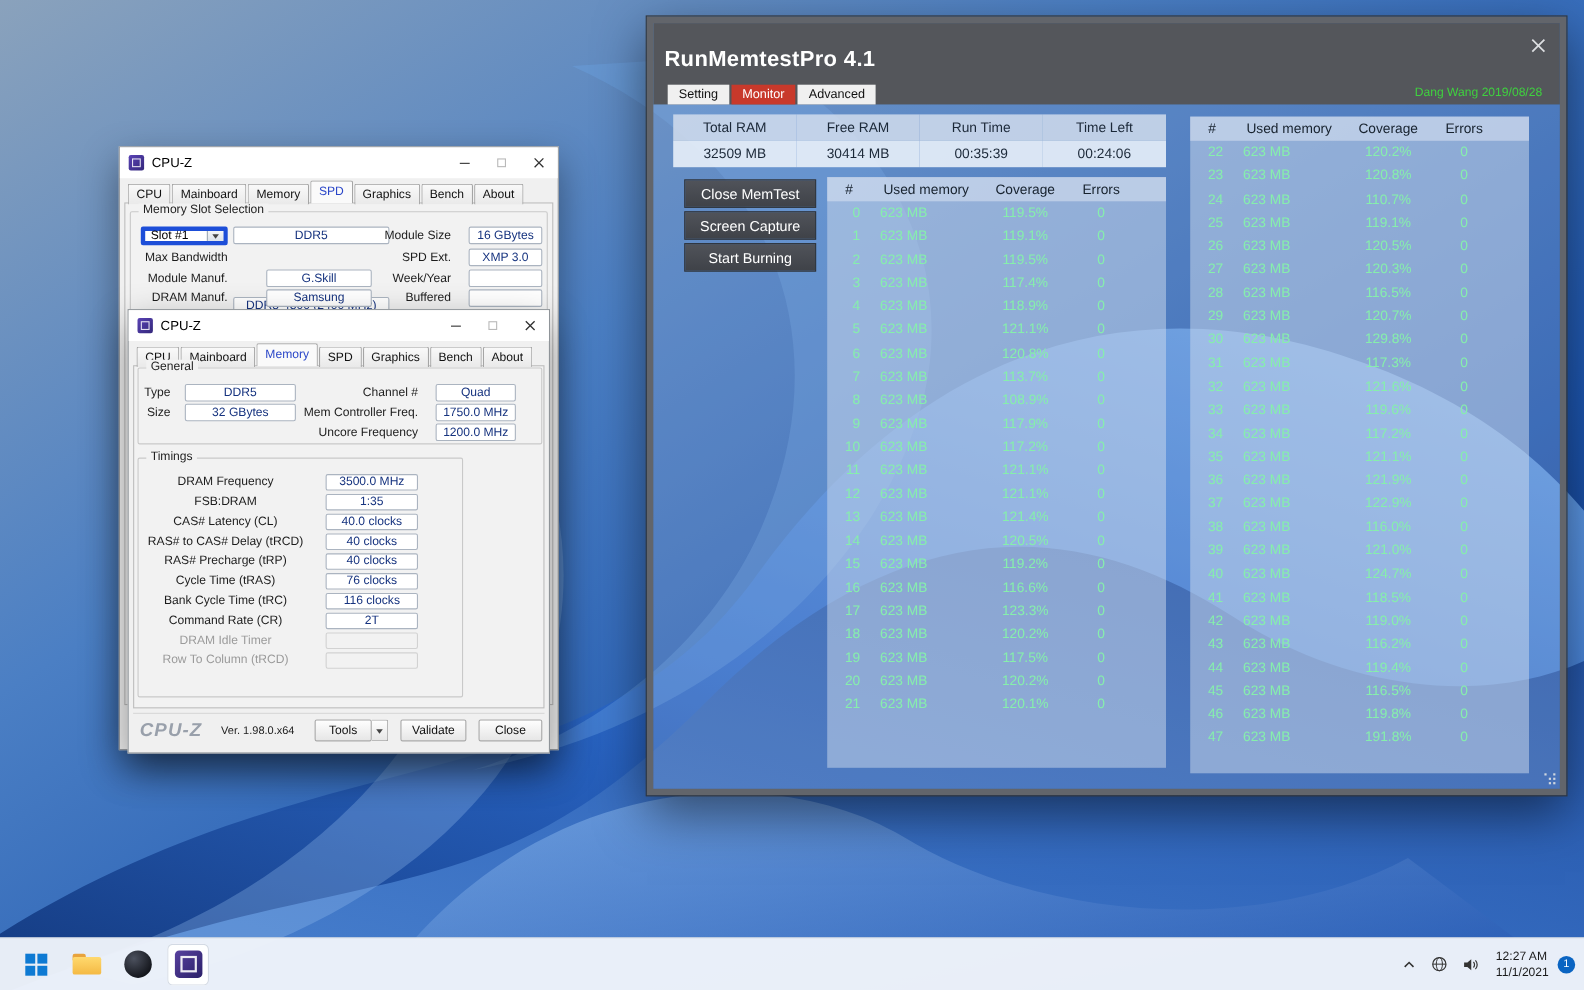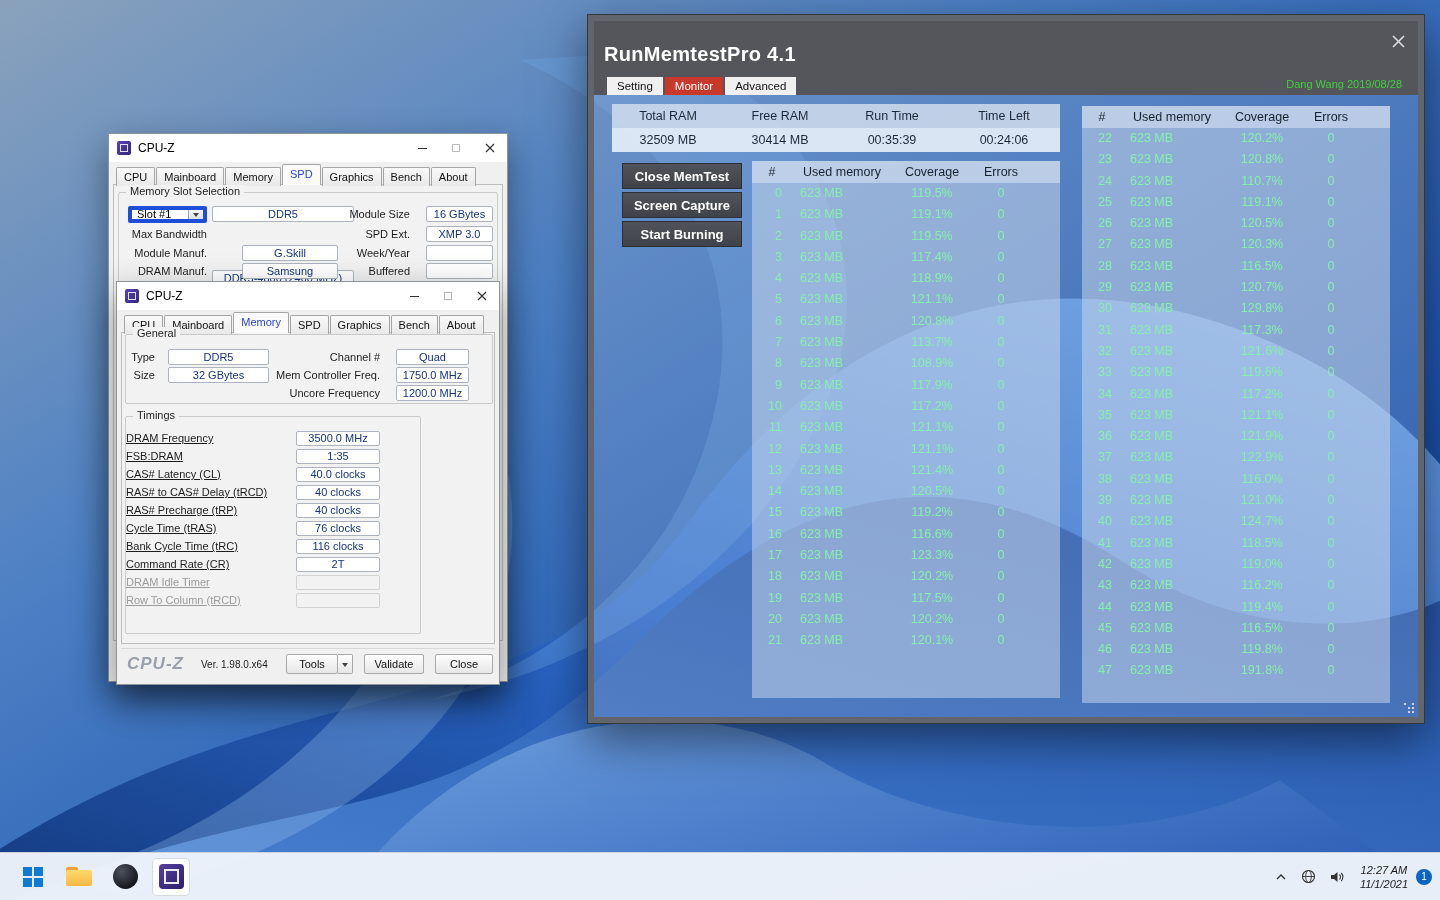--- a/index.html
+++ b/index.html
@@ -27,21 +27,21 @@
   .lbl { position:absolute; height:16px; line-height:16px; font-size:11px; color:#1c1c1c; white-space:nowrap; }
   .lbl.r { text-align:right; }
   .fld { position:absolute; background:#fff; border:1px solid #abb4c0; border-radius:2px; height:16px; line-height:14px; font-size:11px; color:#16337f; text-align:center; white-space:nowrap; overflow:hidden; }
   .fld.static { position:static; display:inline-block; }
   .combo { position:absolute; background:#fff; border:4px solid #1d4ed8; border-radius:2px; height:17px; display:flex; align-items:center; }
   .combo .cv { flex:1; padding-left:5px; font-size:11px; color:#000; line-height:15px; }
   .combo .cbtn { width:15px; height:100%; background:linear-gradient(#f4f6f8,#dde3ea); border-left:1px solid #9aa6b2; display:flex; align-items:center; justify-content:center; }
   .tri-down { width:0; height:0; border:3.5px solid transparent; border-top:4.5px solid #444; margin-top:4px; }
   .tim-rows { position:absolute; left:0; right:0; top:12px; }
   .tim-row { display:flex; align-items:center; height:18px; }
-  .tim-label { width:170px; text-align:left; padding-right:12px; font-size:11px; color:#1c1c1c; white-space:nowrap;text-decoration:underline; }
+  .tim-label { width:170px; text-align:center; padding-right:12px; font-size:11px; color:#1c1c1c; white-space:nowrap; }
   .tim-fld { width:84px; height:15px; line-height:13px; }
   .tim-row.disabled .tim-label { color:#9b9b9b; }
   .tim-row.disabled .tim-fld { background:#f2f2f2; border-color:#d2d2d2; }
   .cpuz-footer { position:absolute; left:4px; right:4px; bottom:5px; height:31px; border-top:1px solid #d8d8d8; background:#f0f0f0; z-index:3; }
   .cpuz-logo { position:absolute; left:6px; top:5px; font-size:17px; font-weight:bold; font-style:italic; color:#99a0ab; letter-spacing:1px; }
   .cpuz-ver { position:absolute; left:80px; top:10px; font-size:10px; color:#222; }
   .btn97 { position:absolute; top:5px; height:20px; border:1px solid #a9a9a9; background:linear-gradient(#fefefe,#e6e6e6); border-radius:2px; font-size:11px; color:#111; text-align:center; line-height:18px; }
   .split-arrow { position:absolute; top:5px; width:15px; height:20px; border:1px solid #a9a9a9; border-left:none; background:linear-gradient(#fefefe,#e6e6e6); border-radius:0 2px 2px 0; display:flex; align-items:center; justify-content:center; }
 
   
@@ -51,21 +51,21 @@
   .mt-close { position:absolute; right:8px; top:8px; width:24px; height:24px; display:flex; align-items:center; justify-content:center; cursor:default; }
   .mt-credit { position:absolute; right:16px; top:57px; font-size:11px; color:#3fd13f; }
   .mt-tabs { position:absolute; left:13px; bottom:0; display:flex; }
   .mt-tab { display:inline-block; padding:3px 10px 3px; font-size:11.5px; background:#f0f0f0; color:#111; margin-right:2px; }
   .mt-tab.active { background:#c8392b; color:#fff; }
   .mt-body { position:absolute; left:0; right:0; top:74px; bottom:0; background:rgba(148,170,206,.28); }
   .mt-summary { position:absolute; left:18px; top:9px; display:grid; grid-template-columns:repeat(4,112px); }
   .mt-sh { height:24px; line-height:24px; text-align:center; background:rgba(213,223,238,.82); font-size:12.5px; color:#1b2838; }
   .mt-sv { height:24px; line-height:24px; text-align:center; background:rgba(236,242,250,.88); font-size:12.5px; color:#1b2838; }
   .mt-actions { position:absolute; left:28px; top:68px; width:120px; display:flex; flex-direction:column; gap:3px; }
-  .mt-btn { height:26px; line-height:25px; text-align:center; color:#fff; font-weight:bold; font-size:13px; background:linear-gradient(#50535a,#3f4248); border:1px solid #2c2f33; cursor:default; }
+  .mt-btn { height:26px; line-height:25px; text-align:center; color:#fff; font-weight:normal; font-size:13px; background:linear-gradient(#50535a,#3f4248); border:1px solid #2c2f33; cursor:default; }
   .mt-table { position:absolute; background:rgba(204,216,235,.52); }
   .mt-left { left:158px; top:66px; width:308px; height:537px; }
   .mt-right { left:488px; top:11px; width:308px; height:597px; }
   .mt-hrow { display:grid; grid-template-columns:40px 100px 80px 58px; height:22px; line-height:22px; background:rgba(213,223,240,.6); font-size:12.5px; color:#17222e; }
   .mt-hc { text-align:center; white-space:nowrap; }
   .mt-row { display:grid; grid-template-columns:40px 100px 80px 58px; height:21.3px; line-height:21.3px; font-size:12.5px; color:#86efac; }
   .mt-c0 { text-align:right; padding-right:10px; }
   .mt-c1 { padding-left:8px; }
   .mt-c2, .mt-c3 { text-align:center; }
   .mt-grip { position:absolute; right:2px; bottom:2px; width:12px; height:12px; }
@@ -79,21 +79,21 @@
   .start-grid { display:grid; grid-template-columns:9px 9px; grid-template-rows:9px 9px; gap:2px; }
   .start-grid b { background:#0e7ad3; }
   .folder { position:relative; width:26px; height:19px; }
   .folder .back { position:absolute; left:0; top:0; width:12px; height:6px; background:#e8a33d; border-radius:2px 2px 0 0; }
   .folder .front { position:absolute; left:0; top:3px; width:26px; height:16px; background:linear-gradient(#ffd96e,#f4b944); border-radius:2px; }
   .darkapp { width:25px; height:25px; border-radius:50%; background:radial-gradient(circle at 35% 30%, #4c515e, #13151b 75%); }
   .cpuz-task { width:25px; height:25px; border-radius:4px; background:linear-gradient(135deg,#57419f,#2b2069); position:relative; }
   .cpuz-task::after { content:""; position:absolute; inset:5px; border:2px solid rgba(255,255,255,.9); }
   .tb-right { margin-left:auto; display:flex; align-items:center; gap:2px; padding-right:8px; }
   .tray-btn { width:26px; height:32px; display:flex; align-items:center; justify-content:center; border-radius:4px; }
-  .clock { text-align:center; font-size:11px; line-height:14px; color:#1a1a1a; margin:0 6px 0 8px;font-style:italic; }
+  .clock { text-align:left; font-size:11px; line-height:14px; color:#1a1a1a; margin:0 6px 0 8px; }
   .noti-badge { width:16px; height:16px; border-radius:50%; background:#0a64c2; color:#fff; font-size:10px; line-height:16px; text-align:center; }
 </style>
 </head>
 <body>
 
 <div class="desktop">
 
   <svg class="wallpaper" width="1440" height="900" viewBox="0 0 1440 900" preserveAspectRatio="none">
     <defs>
       <linearGradient id="wg0" x1="0" y1="0" x2="1" y2="1">

